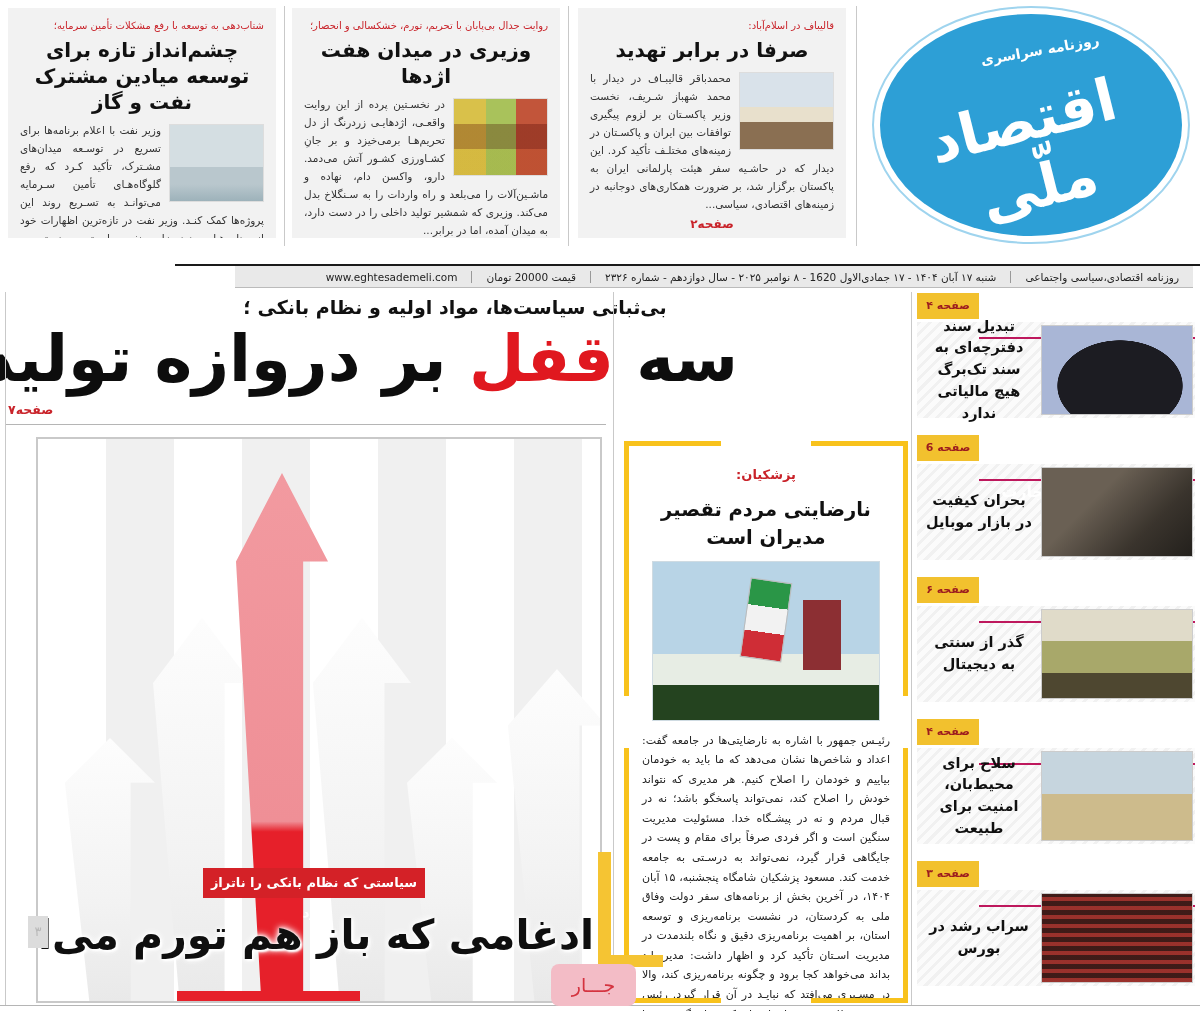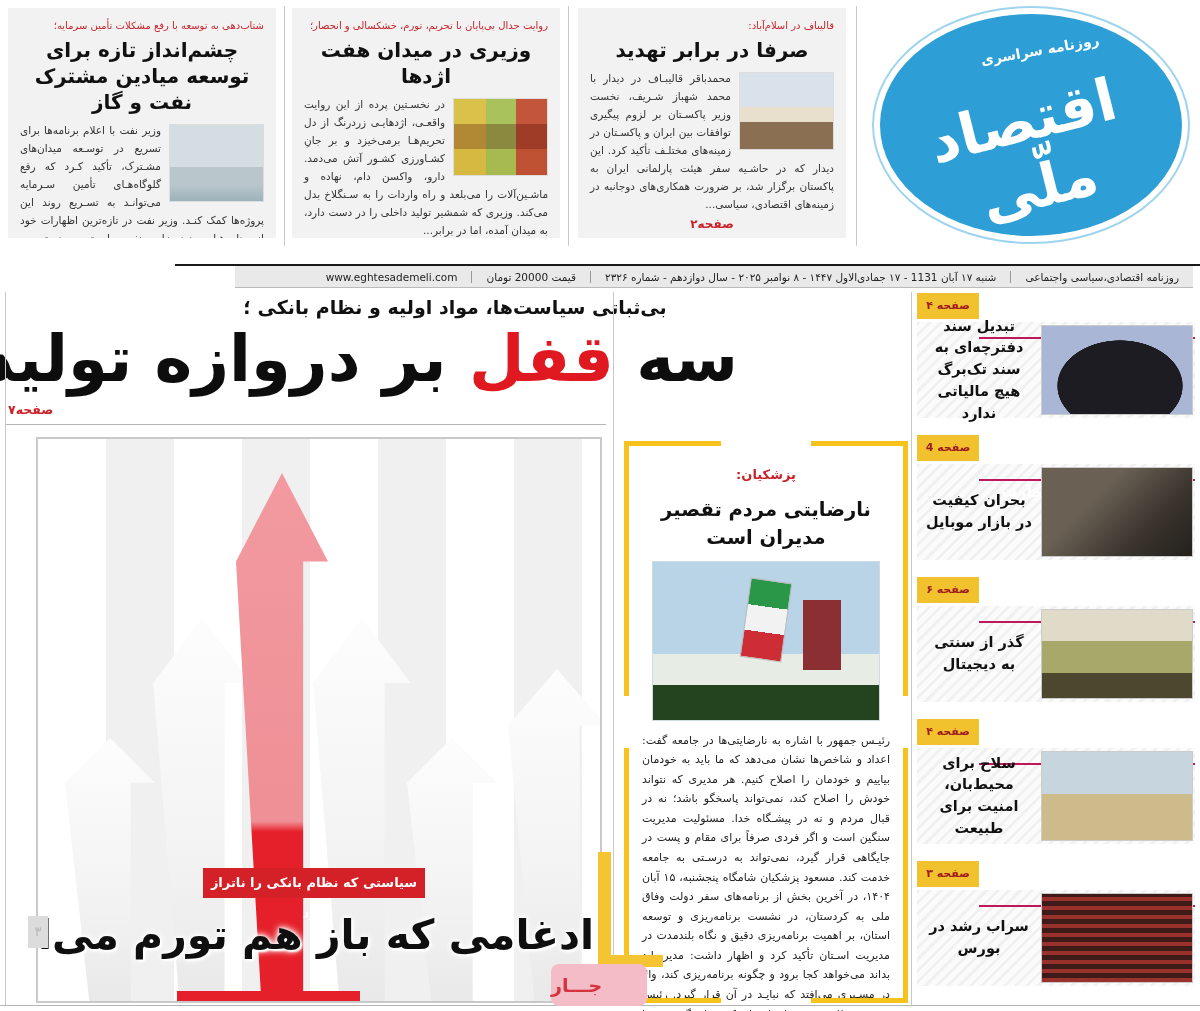--- a/index.html
+++ b/index.html
@@ -56,22 +56,22 @@
                 color:#fff;font-size:13px;font-weight:bold;text-align:center;line-height:30px;z-index:3;}
   .poster-slogan{position:absolute;left:8px;top:472px;width:548px;text-align:center;font-size:41px;
                  font-weight:bold;color:#0f0f0f;z-index:3;white-space:nowrap;
                  text-shadow:0 0 3px #fff,0 0 6px #fff,0 0 9px #fff,2px 2px 2px #fff;}
   .edge-num{position:absolute;left:28px;top:916px;width:20px;height:32px;background:#dcdcdc;
             color:#b9b9b9;font-size:13px;text-align:center;line-height:32px;z-index:4;}
 
   
   .wm-vbar{position:absolute;left:598px;top:852px;width:13px;height:153px;background:#f5c433;z-index:5;}
   .wm-hbar{position:absolute;left:611px;top:955px;width:52px;height:12px;background:#f5c433;z-index:5;}
-  .wm-bubble{position:absolute;left:551px;top:964px;width:96px;height:42px;background:#f3bcc6;
-             border-radius:8px;color:#d4333f;font-size:19px;font-weight:bold;text-align:left;
+  .wm-bubble{position:absolute;left:551px;top:964px;width:85px;height:42px;background:#f3bcc6;
+             border-radius:8px;color:#d4333f;font-size:19px;font-weight:normal;text-align:center;
              line-height:42px;z-index:6;}
 
   
   .c-card{position:absolute;left:624px;top:441px;width:284px;height:562px;background:#fff;box-sizing:border-box;}
   .c-corner{position:absolute;border:0 solid #f8c21c;z-index:1;}
   .c-tl{left:0;top:0;width:92px;height:250px;border-top-width:5px;border-left-width:5px;}
   .c-tr{right:0;top:0;width:92px;height:250px;border-top-width:5px;border-right-width:5px;}
   .c-bl{left:0;bottom:0;width:92px;height:250px;border-bottom-width:5px;border-left-width:5px;}
   .c-br{right:0;bottom:0;width:92px;height:250px;border-bottom-width:5px;border-right-width:5px;}
   .c-kicker{margin-top:26px;text-align:center;color:#c9232a;font-size:13px;font-weight:bold;}
@@ -152,21 +152,21 @@
   <div class="logo-outer">
     <div class="logo-inner">
       <div class="logo-tagline">روزنامه سراسری</div>
       <div class="logo-title">اقتصاد ملّی</div>
     </div>
   </div>
 
   <div class="info-topline"></div>
   <div class="info-bar">
     <div class="info-item info-div">روزنامه اقتصادی،سیاسی واجتماعی</div>
-    <div class="info-item info-div">شنبه ۱۷ آبان 1131 - ۱۷ جمادی‌الاول ۱۴۴۷ - ۸ نوامبر ۲۰۲۵ - سال دوازدهم - شماره ۲۳۲۶</div>
+    <div class="info-item info-div">شنبه ۱۷ آبان ۱۴۰۴ - ۱۷ جمادی‌الاول 1620 - ۸ نوامبر ۲۰۲۵ - سال دوازدهم - شماره ۲۳۲۶</div>
     <div class="info-item info-div">قیمت 20000 تومان</div>
     <div class="info-item ltr">www.eghtesademeli.com</div>
   </div>
 
   <div class="lead-kicker">بی‌ثباتی سیاست‌ها، مواد اولیه و نظام بانکی ؛</div>
   <div class="lead-headline">
     <span>سه</span>
     <span class="red">قفل</span>
     <span>بر دروازه تولید</span>
   </div>
@@ -212,21 +212,21 @@
     </div>
     <div class="side-body">
       <div class="side-photo ph-chador"></div>
       <div class="side-title">تبدیل سند دفترچه‌ای به سند تک‌برگ هیچ مالیاتی ندارد</div>
     </div>
   </div>
 
   <div class="side-card" style="top:435px;">
     <div class="side-head">
       <div class="side-sec">صنعت، معدن و تجارت</div>
-      <div class="side-tag">صفحه 4</div>
+      <div class="side-tag">صفحه 6</div>
     </div>
     <div class="side-body">
       <div class="side-photo ph-phone"></div>
       <div class="side-title">بحران کیفیت در بازار موبایل</div>
     </div>
   </div>
 
   <div class="side-card" style="top:577px;">
     <div class="side-head">
       <div class="side-sec">اقتصاد</div>

